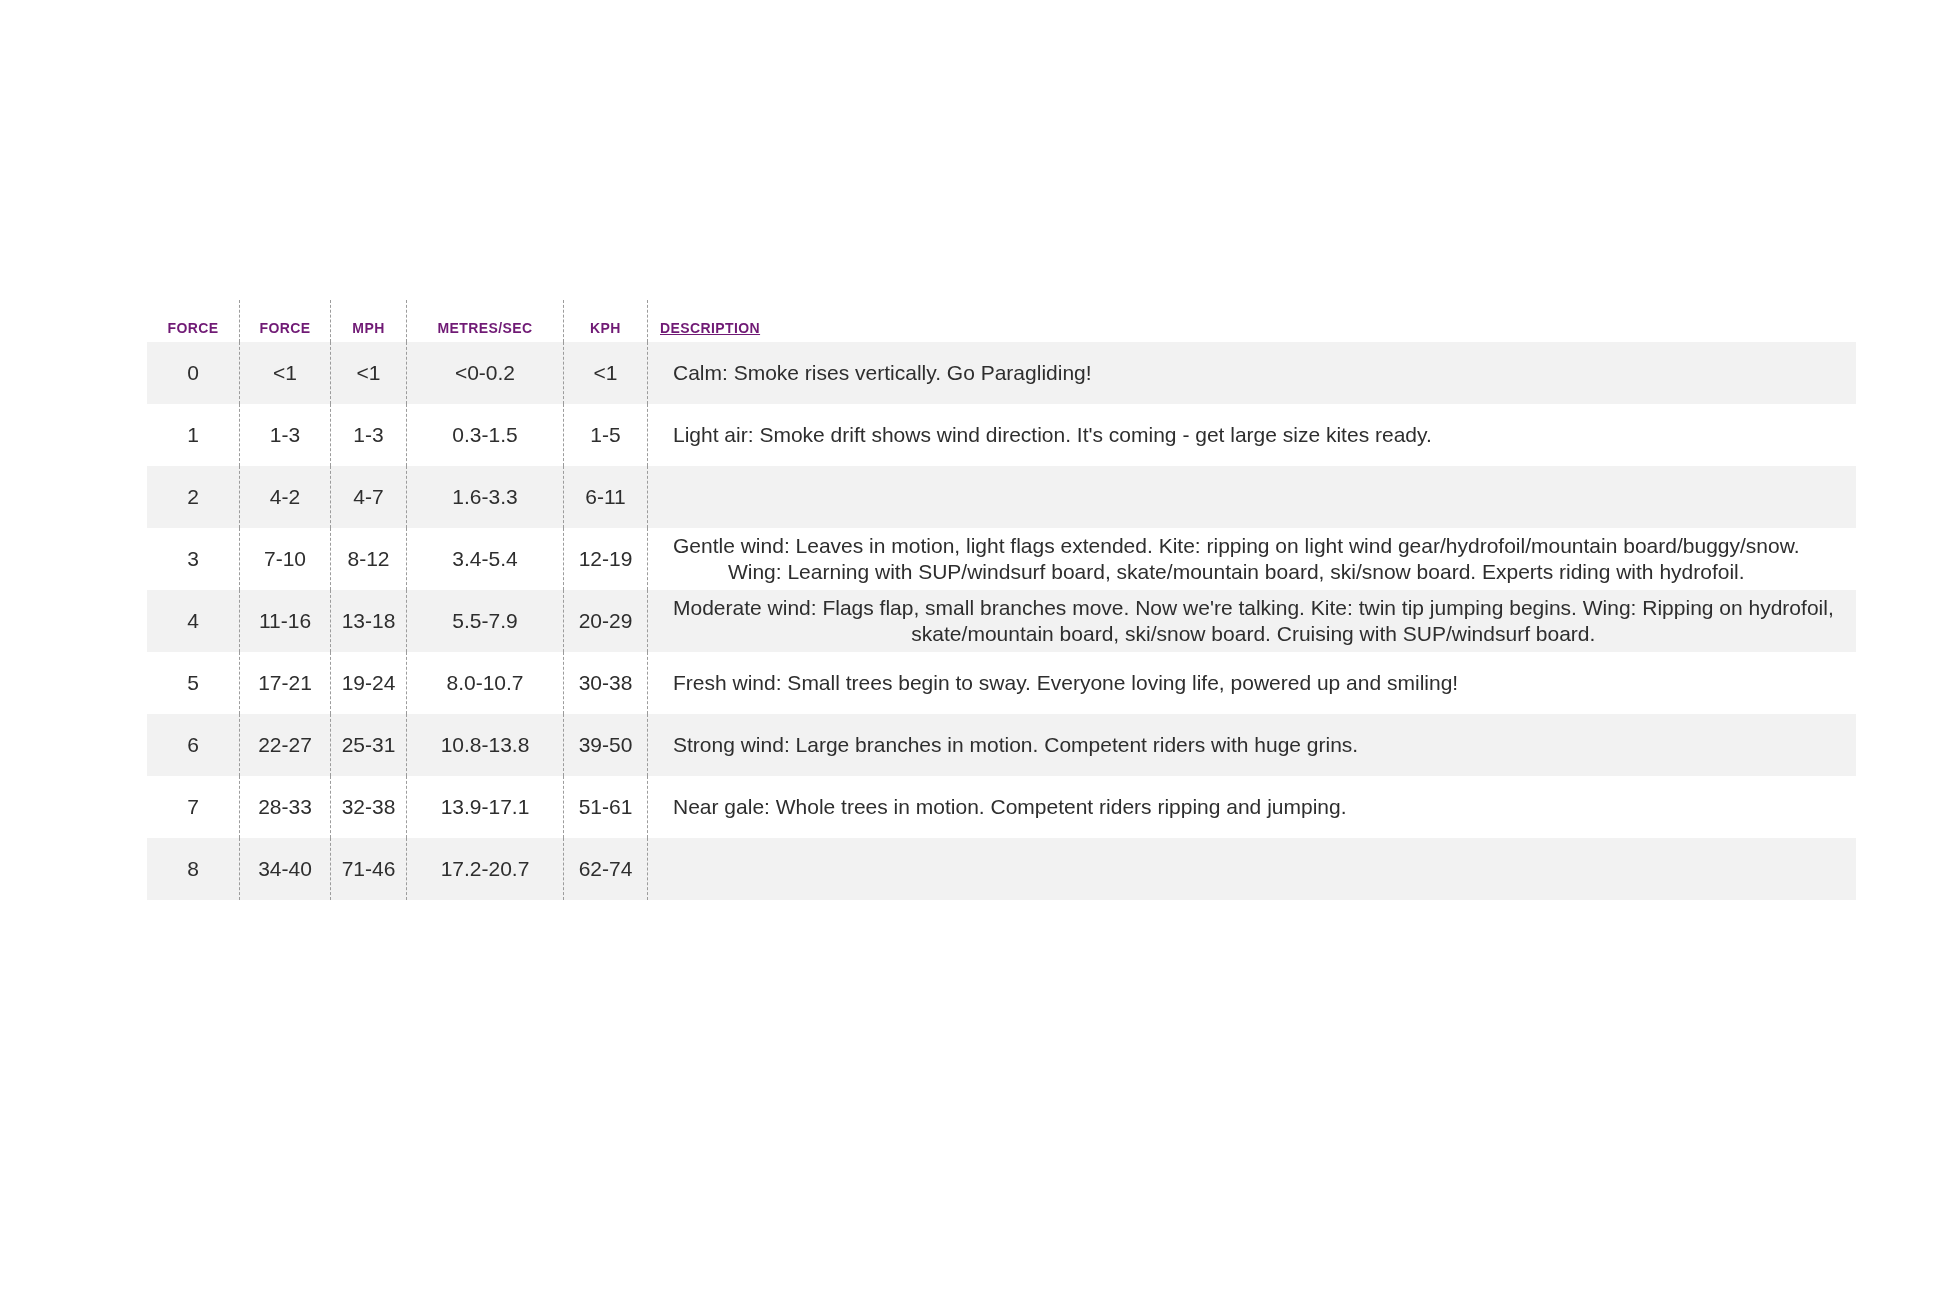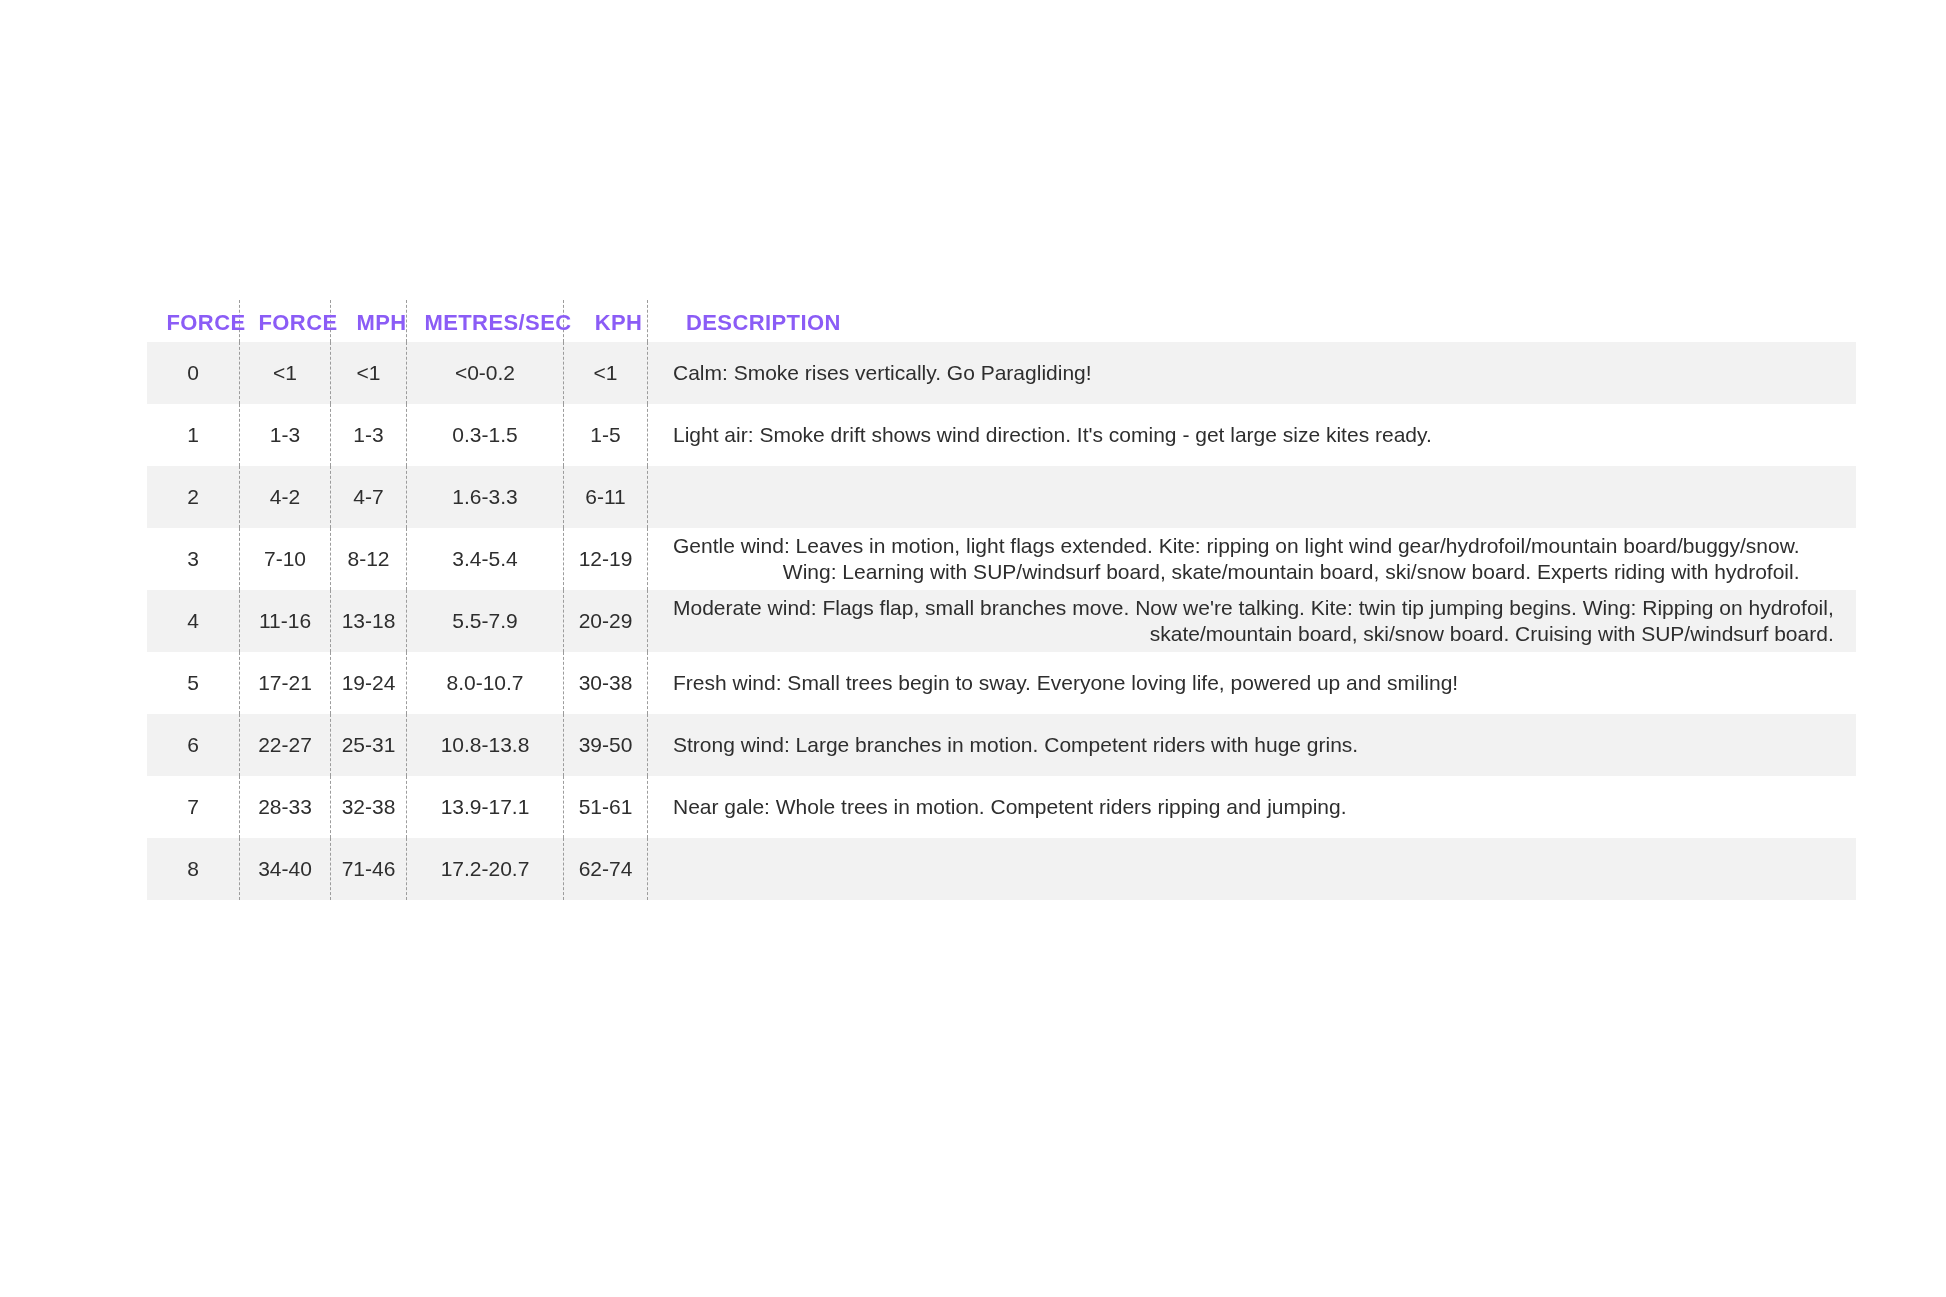--- a/index.html
+++ b/index.html
@@ -29,36 +29,36 @@
   .grid-row > div {
     box-sizing: border-box;
   }
   .header-row {
     height: 42px;
     align-items: end;
   }
   .header-cell {
     border-right: 1px dashed #9c9c9c;
     font-weight: 700;
-    font-size: 22px;
+    font-size: 14px;
     letter-spacing: 0.4px;
     text-align: center;
     padding-bottom: 6px;
-    color: #8b5cf6;
+    color: #701a75;
     align-self: stretch;
     display: flex;
     align-items: flex-end;
     justify-content: center;
-    margin-left: 26px;
   }
   .header-cell.desc {
     border-right: none;
     justify-content: flex-start;
     padding-left: 12px;
     text-align: left;
+    text-decoration: underline;
   }
   .body-row {
     min-height: 62px;
     height: 62px;
     align-items: stretch;
   }
   .body-row.even {
     background: #f2f2f2;
   }
   .body-row.odd {
@@ -69,21 +69,21 @@
     font-size: 21px;
     color: #2e2e2e;
     display: flex;
     align-items: center;
     justify-content: center;
     text-align: center;
   }
   .cell.desc {
     border-right: none;
     justify-content: flex-start;
-    text-align: right;
+    text-align: center;
     padding-left: 25px;
     padding-right: 10px;
     line-height: 26px;
     white-space: pre-line;
   }
 </style>
 </head>
 <body>
 
 <div class="wind-table">

